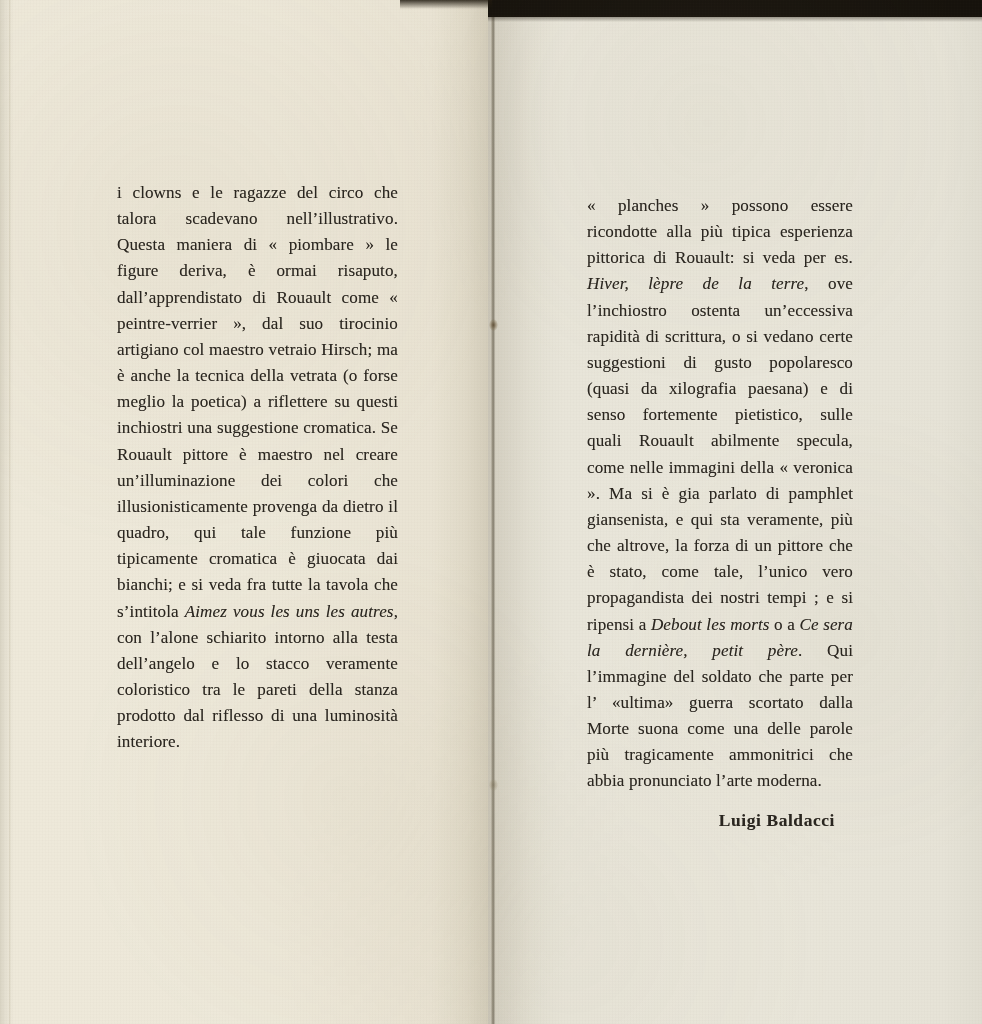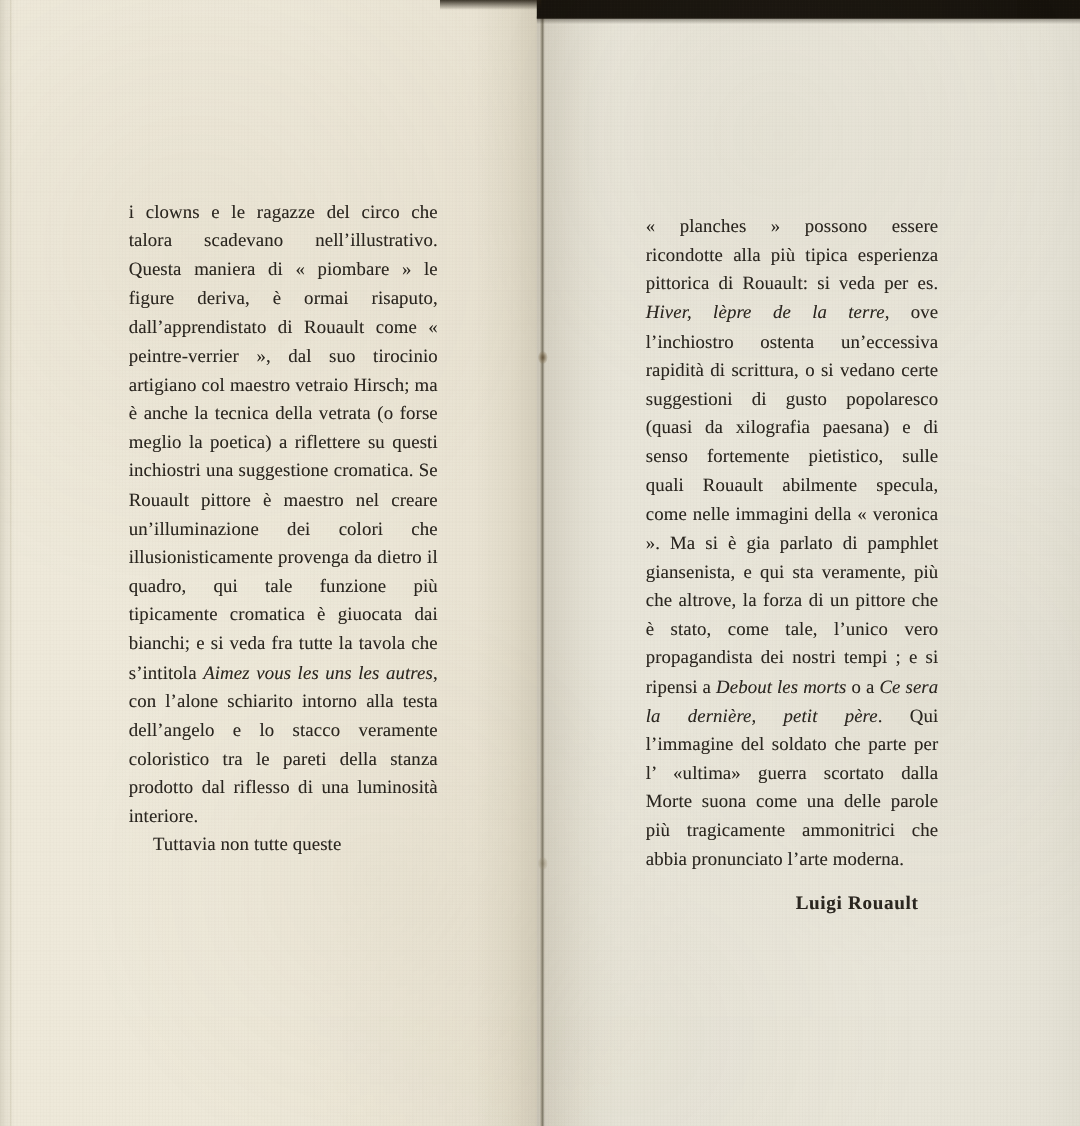--- a/index.html
+++ b/index.html
@@ -277,21 +277,20 @@
   <div class="top-corner-left"></div>
 
   <div class="stitch stitch-1"></div>
   <div class="stitch stitch-2"></div>
 
   <div class="grain"></div>
   <div class="mottle"></div>
 
   <div class="column col-left">
     <p id="p-left-1"><span>i clowns e le ragazze del circo che talora scadevano nell’illustrativo. Questa maniera di « piombare » le figure deriva, è ormai risaputo, dall’apprendistato di Rouault come « peintre-verrier », dal suo tirocinio artigiano col maestro vetraio Hirsch; ma è anche la tecnica della vetrata (o forse meglio la poetica) a riflettere su questi inchiostri una suggestione cromatica. Se Rouault pittore è maestro nel creare un’illuminazione dei colori che illusionisticamente provenga da dietro il quadro, qui tale funzione più tipicamente cromatica è giuocata dai bianchi; e si veda fra tutte la tavola che s’intitola </span><i>Aimez vous les uns les autres</i><span>, con l’alone schiarito intorno alla testa dell’angelo e lo stacco veramente coloristico tra le pareti della stanza prodotto dal riflesso di una luminosità interiore.</span></p>
-    <p class="indent no-justify" id="p-left-2"><span>Tuttavia non tutte queste</span></p>
   </div>
 
   <div class="column col-right">
     <p id="p-right-1"><span>« planches » possono essere ricondotte alla più tipica esperienza pittorica di Rouault: si veda per es. </span><i>Hiver, lèpre de la terre</i><span>, ove l’inchiostro ostenta un’eccessiva rapidità di scrittura, o si vedano certe suggestioni di gusto popolaresco (quasi da xilografia paesana) e di senso fortemente pietistico, sulle quali Rouault abilmente specula, come nelle immagini della « veronica ». Ma si è gia parlato di pamphlet giansenista, e qui sta veramente, più che altrove, la forza di un pittore che è stato, come tale, l’unico vero propagandista dei nostri tempi ; e si ripensi a </span><i>Debout les morts</i><span> o a </span><i>Ce sera la dernière, petit père</i><span>. Qui l’immagine del soldato che parte per l’ «ultima» guerra scortato dalla Morte suona come una delle parole più tragicamente ammonitrici che abbia pronunciato l’arte moderna.</span></p>
-    <span class="signature">Luigi Rouault</span>
+    <span class="signature">Luigi Baldacci</span>
   </div>
 
 </div>
 
 </body></html>

